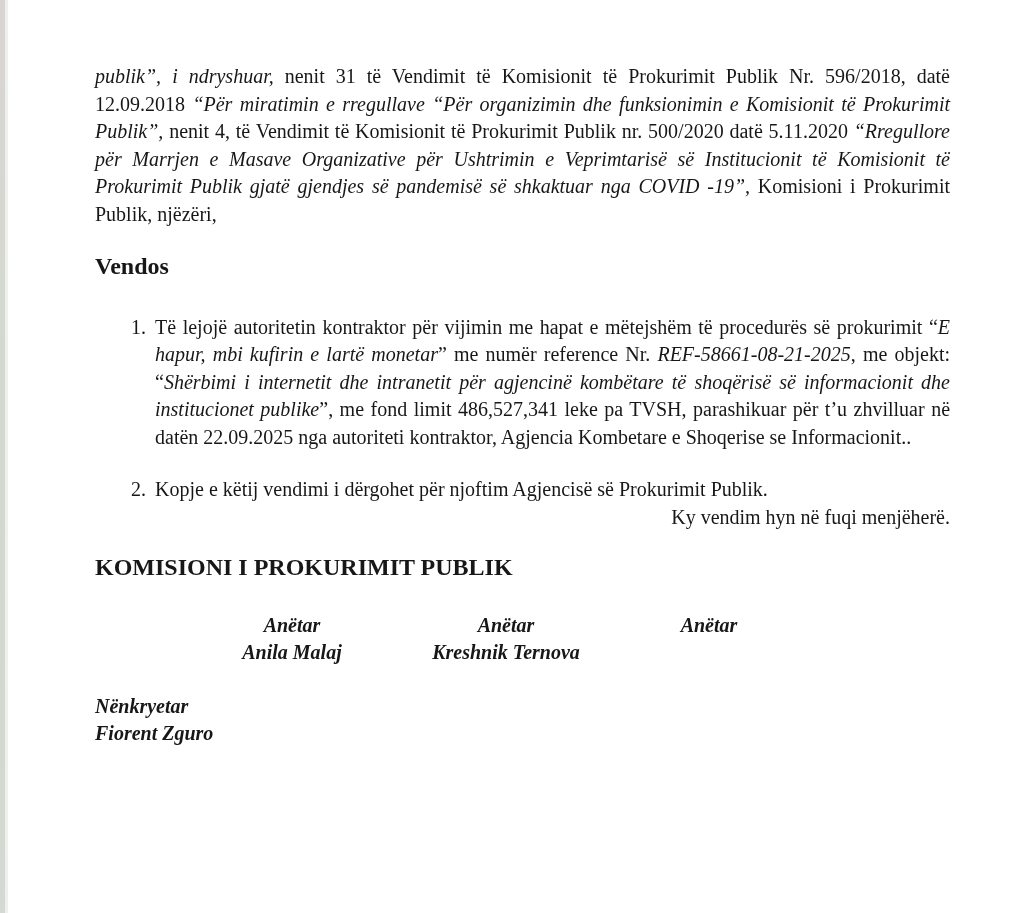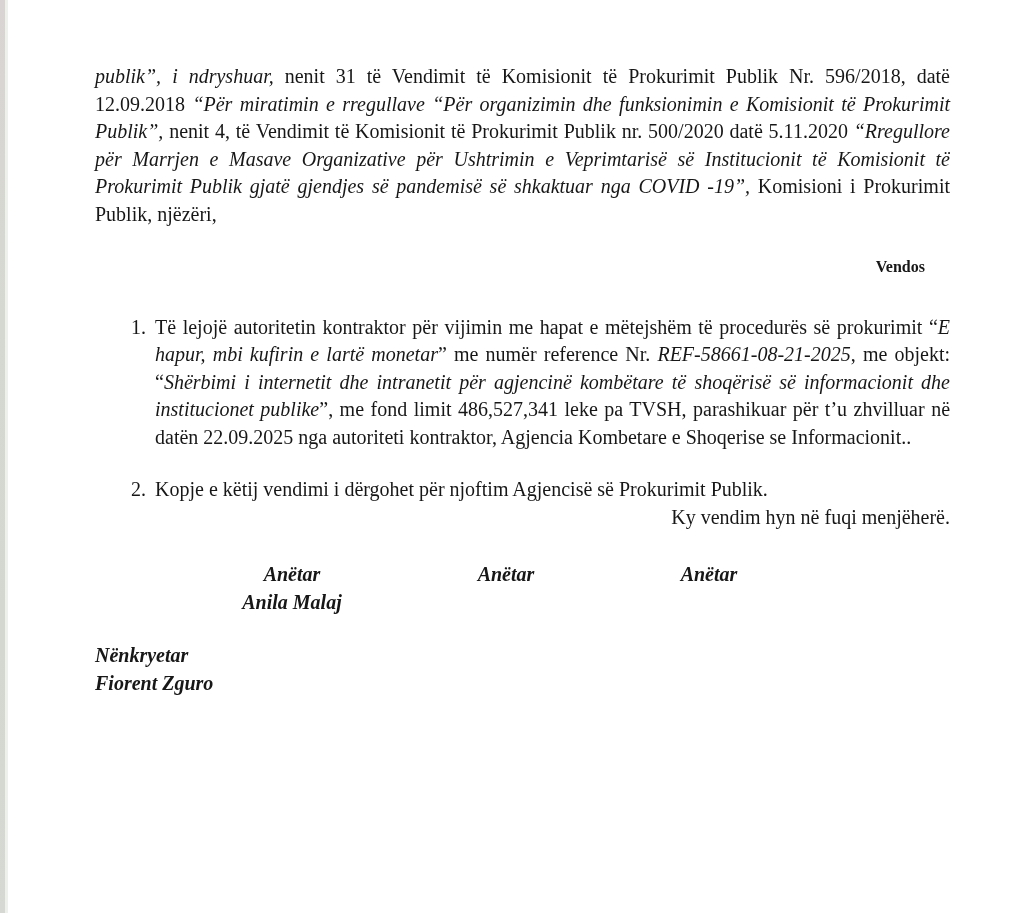--- a/index.html
+++ b/index.html
@@ -34,23 +34,23 @@
   }
   .legal-paragraph {
     margin: 63px 0 0 0;
     text-align: justify;
     text-justify: inter-word;
   }
   .it { font-style: italic; }
   .heading-centered {
     margin: 0;
     width: 830px;
-    text-align: right;
+    text-align: left;
     font-weight: bold;
-    font-size: 16px;
+    font-size: 24px;
     line-height: 27.5px;
   }
   .vendos-heading { margin-top: 25px; }
   .komisioni-heading { margin-top: 23px; }
   .decision-item {
     padding-left: 60px;
     text-indent: -24px;
     text-align: justify;
     text-justify: inter-word;
   }
@@ -91,28 +91,30 @@
   <p class="legal-paragraph"><span class="it">publik”, i ndryshuar,</span><span> nenit 31 të Vendimit të Komisionit të Prokurimit Publik Nr. 596/2018, datë 12.09.2018 </span><span class="it">“Për miratimin e rregullave “Për organizimin dhe funksionimin e Komisionit të Prokurimit Publik”,</span><span> nenit 4, të Vendimit të Komisionit të Prokurimit Publik nr. 500/2020 datë 5.11.2020 </span><span class="it">“Rregullore për Marrjen e Masave Organizative për Ushtrimin e Veprimtarisë së Institucionit të Komisionit të Prokurimit Publik gjatë gjendjes së pandemisë së shkaktuar nga COVID -19”,</span><span> Komisioni i Prokurimit Publik, njëzëri,</span></p>
 
   <div class="heading-centered vendos-heading">Vendos</div>
 
   <div class="decision-item decision-item-1"><span class="item-marker">1.</span><span><span>Të lejojë autoritetin kontraktor për vijimin me hapat e mëtejshëm të procedurës së prokurimit “</span><span class="it">E hapur, mbi kufirin e lartë monetar</span><span>” me numër reference Nr. </span><span class="it">REF-58661-08-21-2025</span><span>, me objekt: “</span><span class="it">Shërbimi i internetit dhe intranetit për agjencinë kombëtare të shoqërisë së informacionit dhe institucionet publike</span><span>”, me fond limit 486,527,341 leke pa TVSH, parashikuar për t’u zhvilluar në datën 22.09.2025 nga autoriteti kontraktor, Agjencia Kombetare e Shoqerise se Informacionit..</span></span></div>
 
   <div class="decision-item decision-item-2"><span class="item-marker">2.</span><span><span>Kopje e këtij vendimi i dërgohet për njoftim Agjencisë së Prokurimit Publik.</span></span></div>
 
   <p class="effect-line">Ky vendim hyn në fuqi menjëherë.</p>
 
+  <div class="heading-centered komisioni-heading">KOMISIONI I PROKURIMIT PUBLIK</div>
 
   <div class="sig-row">
     <div class="sig-col sig-col-1">
       <span class="sig-title">Anëtar</span>
       <span class="sig-name">Anila Malaj</span>
     </div>
     <div class="sig-col sig-col-2">
       <span class="sig-title">Anëtar</span>
+      <span class="sig-name">Kreshnik Ternova</span>
     </div>
     <div class="sig-col sig-col-3">
       <span class="sig-title">Anëtar</span>
     </div>
   </div>
 
   <div class="deputy-block">
     <span class="sig-title">Nënkryetar</span>
     <span class="sig-name">Fiorent Zguro</span>
   </div>

